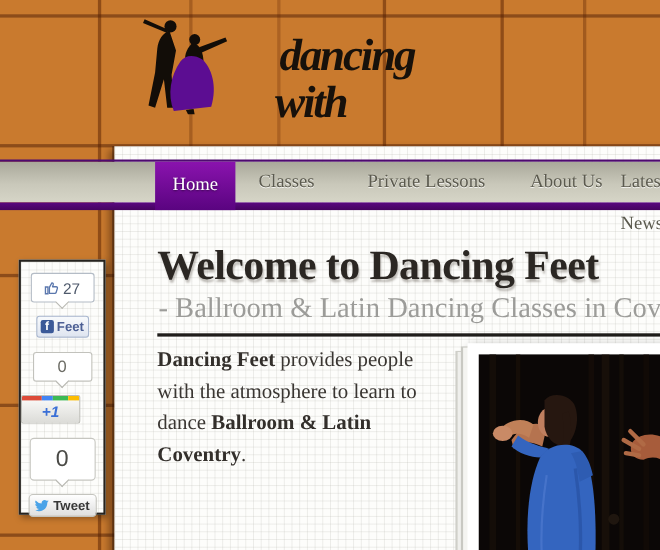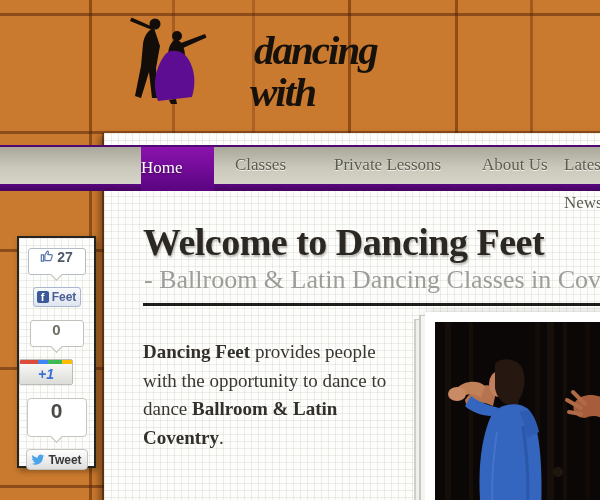--- a/index.html
+++ b/index.html
@@ -26,47 +26,47 @@
     background-image:linear-gradient(rgba(185,185,178,.25) 1px,rgba(0,0,0,0) 1px),
                      linear-gradient(90deg,rgba(185,185,178,.25) 1px,rgba(0,0,0,0) 1px);
     background-size:7px 7px;}
   .content{position:absolute;left:104px;top:133px;width:560px;height:380px;z-index:1;
     padding-top:88px;box-sizing:border-box;
     box-shadow:-2px 0 0 rgba(40,16,4,.45), -5px 3px 7px rgba(40,16,4,.45);}
   .content h1{margin:0 0 0 39px;font-size:38px;line-height:42px;font-weight:bold;
     color:var(--heading,#2b2723);text-shadow:1px 2px 2px rgba(70,60,50,.35);letter-spacing:-.5px;}
   .subhead{margin:0 0 0 40px;font-size:26px;line-height:34px;color:var(--subheading,#9c9c99);}
   .rule{margin:6px 0 0 39px;height:3px;border:0;background:#1f1d1a;width:521px;}
-  .intro{margin:32px 0 0 39px;width:296px;font-size:19px;line-height:28.5px;color:var(--body-text,#3a3632);}
+  .intro{margin:8px 0 0 39px;width:296px;font-size:19px;line-height:28.5px;color:var(--body-text,#3a3632);}
   .bline .b{font-weight:bold;color:#332f2b;}
 
   
   .photo-frame{position:absolute;left:321px;top:179px;margin:0;padding:10px;background:#fff;width:172px;
     box-shadow:-5px 3px 0 -1px #f4f4f1, -6px 3px 0 0 #c8c8c2, -10px 7px 0 -1px #efefec, -11px 7px 0 0 #cfcfc9, 2px 3px 9px rgba(0,0,0,.45);}
   .photo-frame svg{display:block;}
 
   
   .nav{position:absolute;left:0;top:145px;width:600px;height:37px;z-index:2;
     border-top:2px solid #4e0a70;
     background:linear-gradient(#a9a89a,#c9c8ba 55%,#d6d5c7);}
   .nav-underline{position:absolute;left:0;top:184px;width:600px;height:7px;z-index:2;
     background:linear-gradient(var(--underline,#5a0881),#45045f);}
   .navitem{position:absolute;top:146px;height:38px;line-height:38px;z-index:3;cursor:pointer;
     font-size:17px;color:var(--nav-text,#5b5a4e);text-shadow:0 1px 0 rgba(255,255,255,.8);text-decoration:none;}
   .tab-active{position:absolute;left:141px;top:147px;width:73px;height:44px;z-index:4;cursor:pointer;
     background:linear-gradient(var(--tab-top,#8a13ae),var(--tab-bottom,#5a0480));
-    color:#fff;font-size:17px;line-height:42px;text-decoration:none;
+    color:#fff;font-size:17px;text-align:center;line-height:42px;text-decoration:none;
     text-shadow:0 1px 2px rgba(0,0,0,.5);}
 
   
   .social{position:absolute;left:17px;top:236px;width:79px;height:232px;z-index:5;box-sizing:border-box;
     border:2px solid #26231f;box-shadow:2px 3px 6px rgba(0,0,0,.35);
     font-family:"Liberation Sans","DejaVu Sans",sans-serif;}
   .bubble{background:#fff;border:1px solid #b4bcc6;border-radius:3px;
-    display:flex;align-items:flex-start;justify-content:center;gap:3px;font-weight:bold;}
+    display:flex;align-items:center;justify-content:center;gap:3px;}
   .caret{width:8px;height:8px;background:#fff;border-right:1px solid #b9b9b3;border-bottom:1px solid #b9b9b3;
     transform:rotate(45deg);margin:-5px auto 0;}
   .fb-bubble{margin:10px auto 0;width:56px;height:25px;font-size:14px;color:#4e596b;}
   .fb-like{margin:8px auto 0;width:48px;height:20px;border:1px solid #a9b7cf;border-radius:3px;
     background:linear-gradient(#f8fafc,#dfe5f0);display:flex;align-items:center;justify-content:center;gap:3px;
     font-size:12px;font-weight:bold;color:#4c5f94;padding:0;cursor:pointer;
     font-family:"Liberation Sans",sans-serif;}
   .fbox{display:inline-block;width:12px;height:12px;background:var(--facebook-blue,#3b5998);border-radius:2px;
     color:#fff;font-size:11px;line-height:12px;text-align:center;font-weight:bold;}
   .g-bubble{margin:13px auto 0;width:52px;height:25px;font-size:15px;color:#6d6d66;border-color:#c2c2bc;}
@@ -122,21 +122,21 @@
     </div>
   </div>
 
   <div class="content paper">
     <h1>Welcome to Dancing Feet</h1>
     <div class="subhead">- Ballroom &amp; Latin Dancing Classes in Coventry</div>
     <div class="rule"></div>
 
     <div class="intro">
       <div class="bline"><span class="b">Dancing Feet</span><span> provides people</span></div>
-      <div class="bline"><span>with the opportunity to dance to</span></div>
+      <div class="bline"><span>with the atmosphere to learn to</span></div>
       <div class="bline"><span>dance </span><span class="b">Ballroom &amp; Latin</span></div>
       <div class="bline"><span class="b">Coventry</span><span>.</span></div>
 
     </div>
 
     <figure class="photo-frame">
       <svg width="172" height="190" viewBox="0 0 172 190">
         <rect x="0" y="0" width="172" height="190" fill="#0b0706"></rect>
         <rect x="10" y="0" width="6" height="190" fill="#170f09" opacity=".8"></rect>
         <rect x="34" y="0" width="4" height="190" fill="#191009" opacity=".7"></rect>

